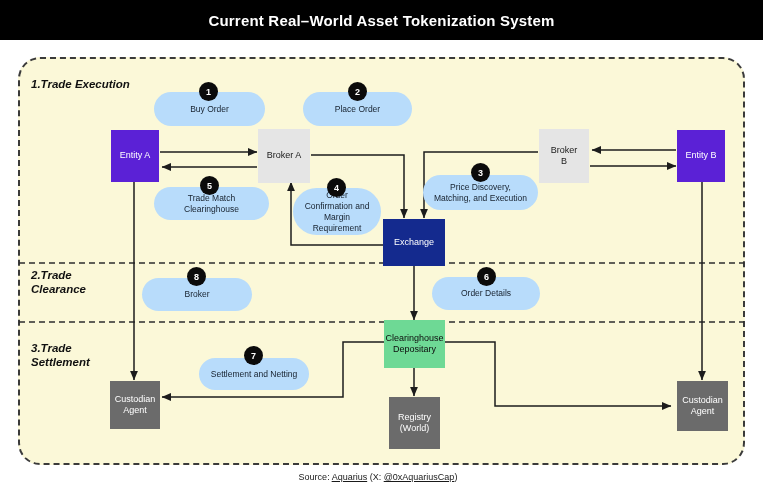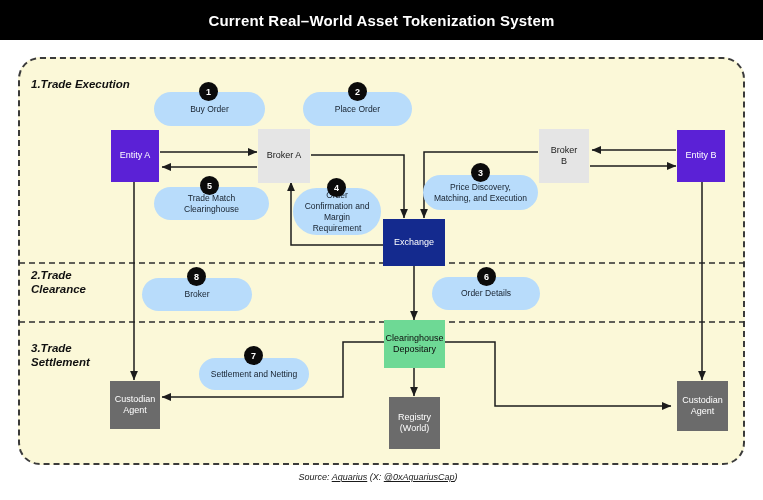--- a/index.html
+++ b/index.html
@@ -70,21 +70,21 @@
     background: #0b0b0b; color: #ffffff;
     display: flex; align-items: center; justify-content: center;
     font-size: 9px; font-weight: bold;
     z-index: 6;
   }
 
   
   .footer {
     position: absolute; left: 0; top: 472px; width: 756px;
     text-align: center;
-    font-size: 9px; font-style: italic; color: #1a1a1a;
+    font-size: 9px; color: #1a1a1a;
   }
   .footer .u { text-decoration: underline; }
 </style>
 </head>
 <body>
 
 <div id="root">
 
   <div class="titlebar">
     <span class="title">Current Real–World Asset Tokenization System</span>

